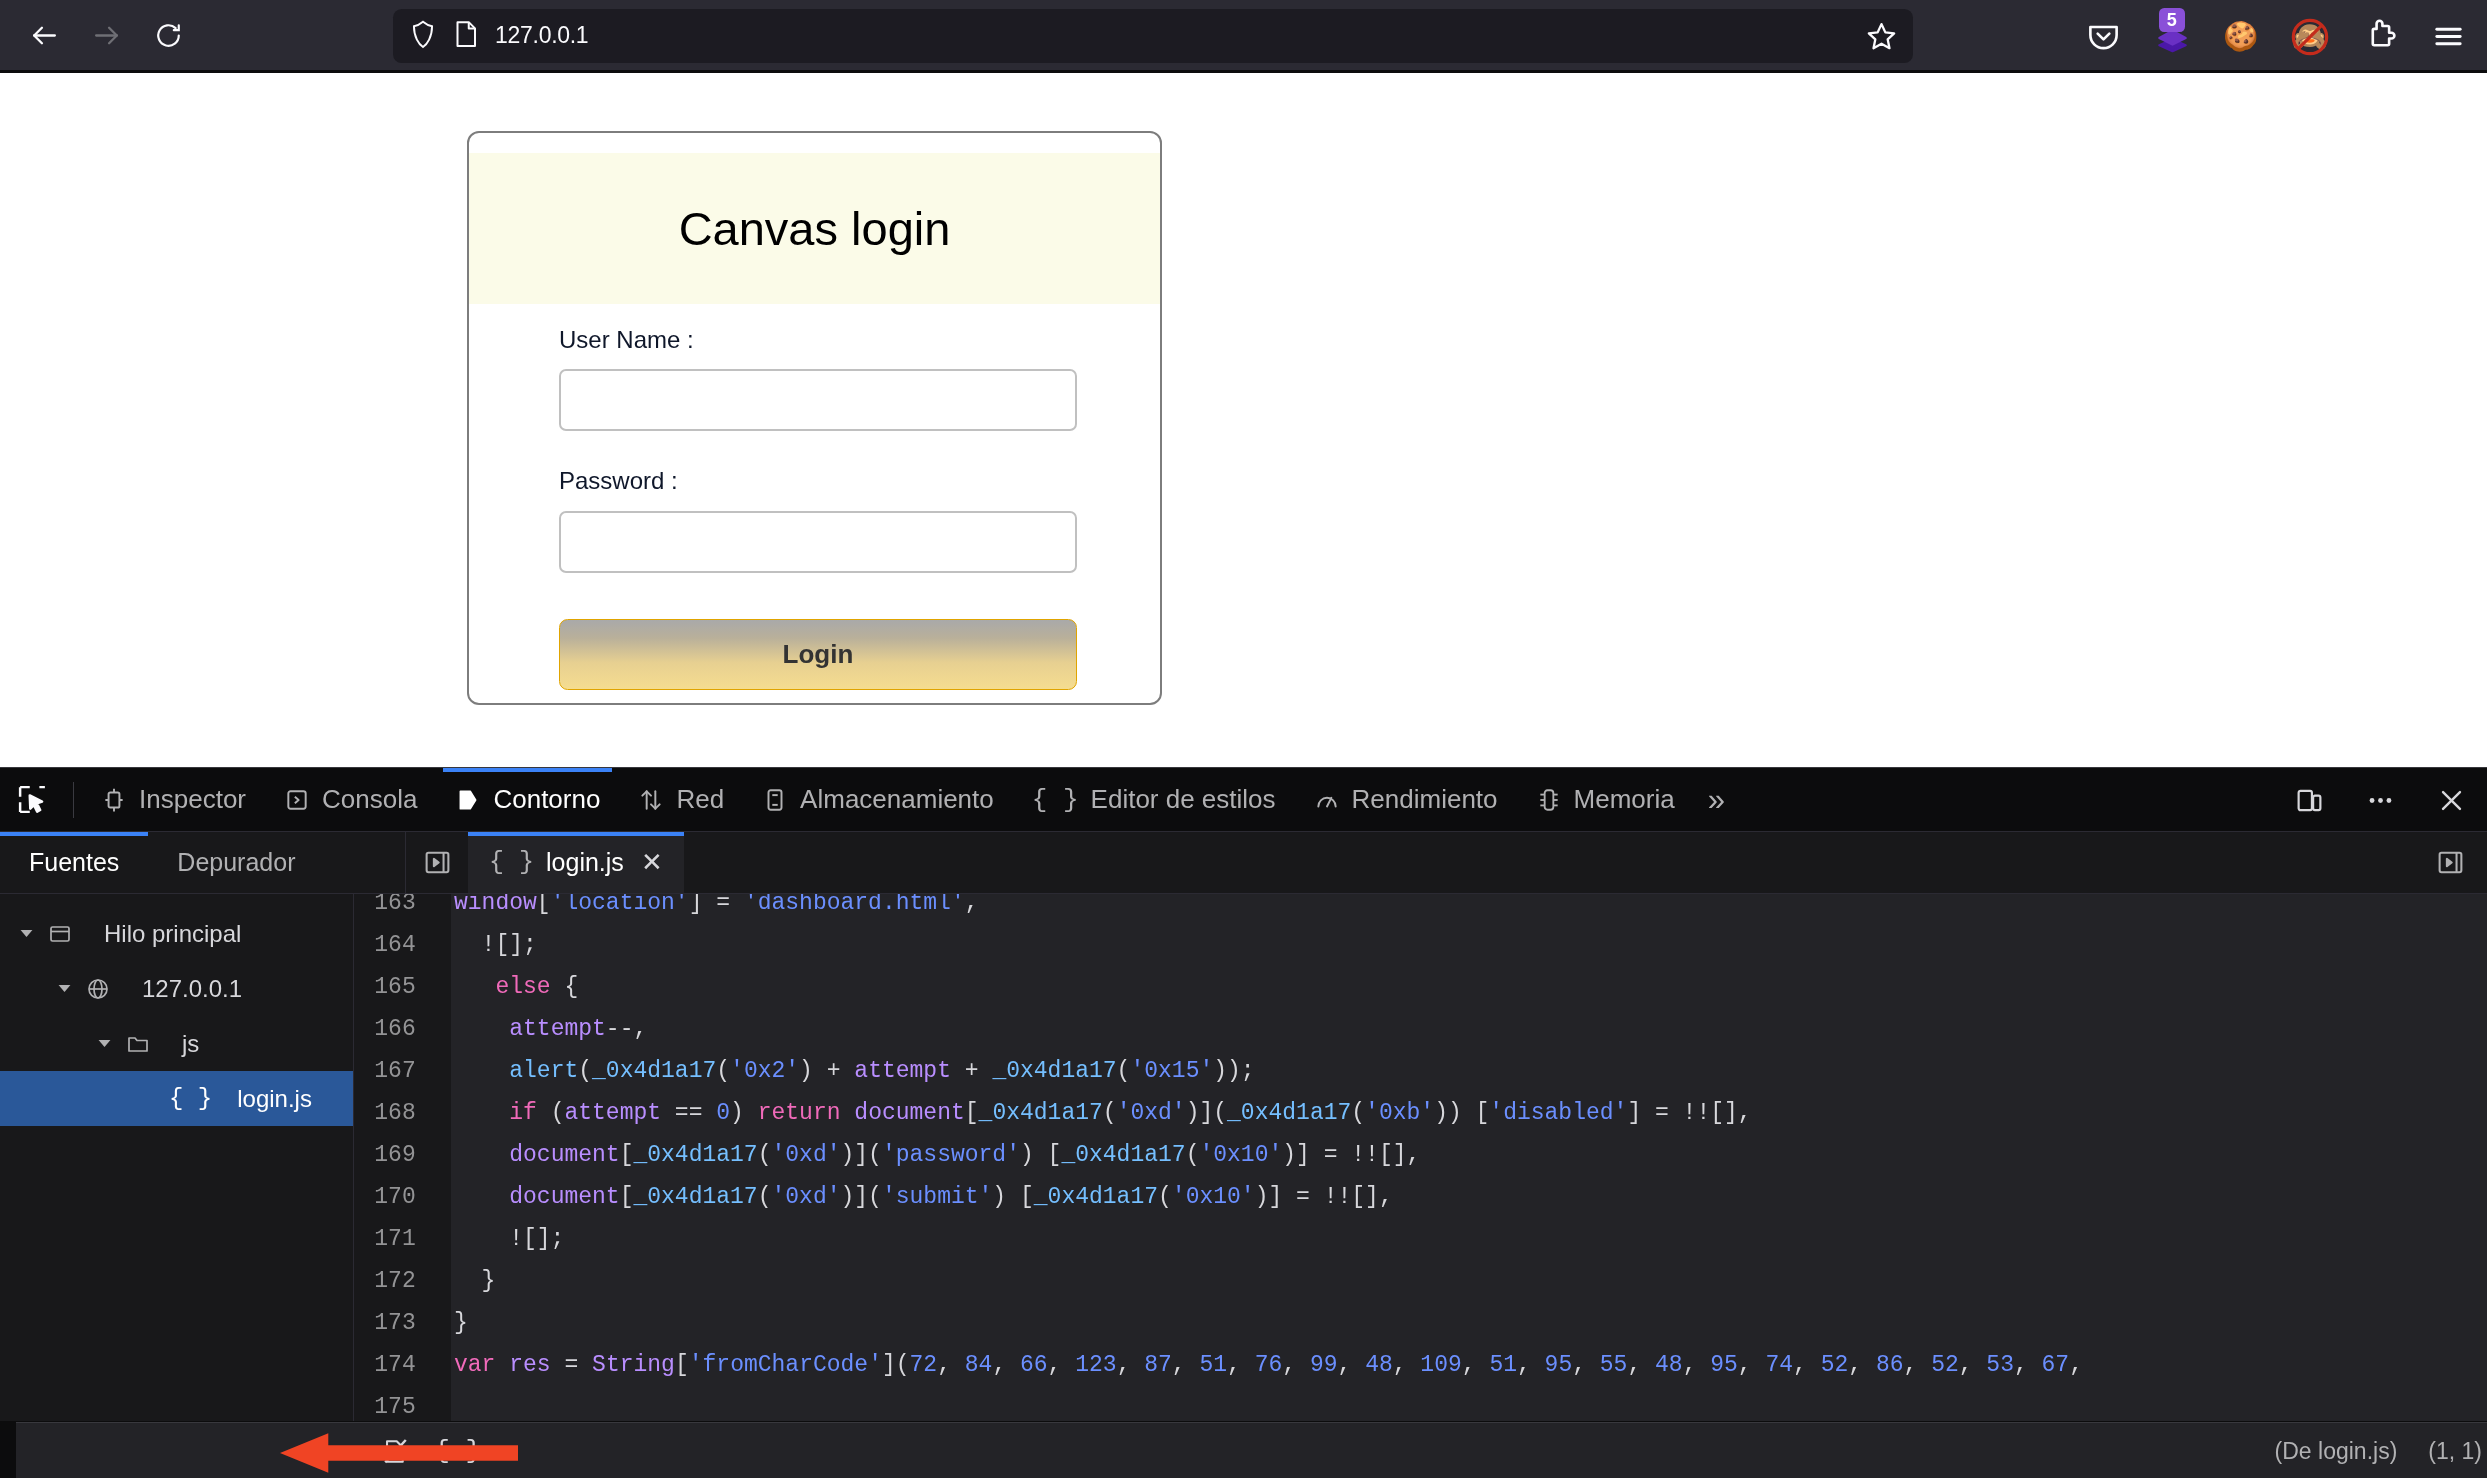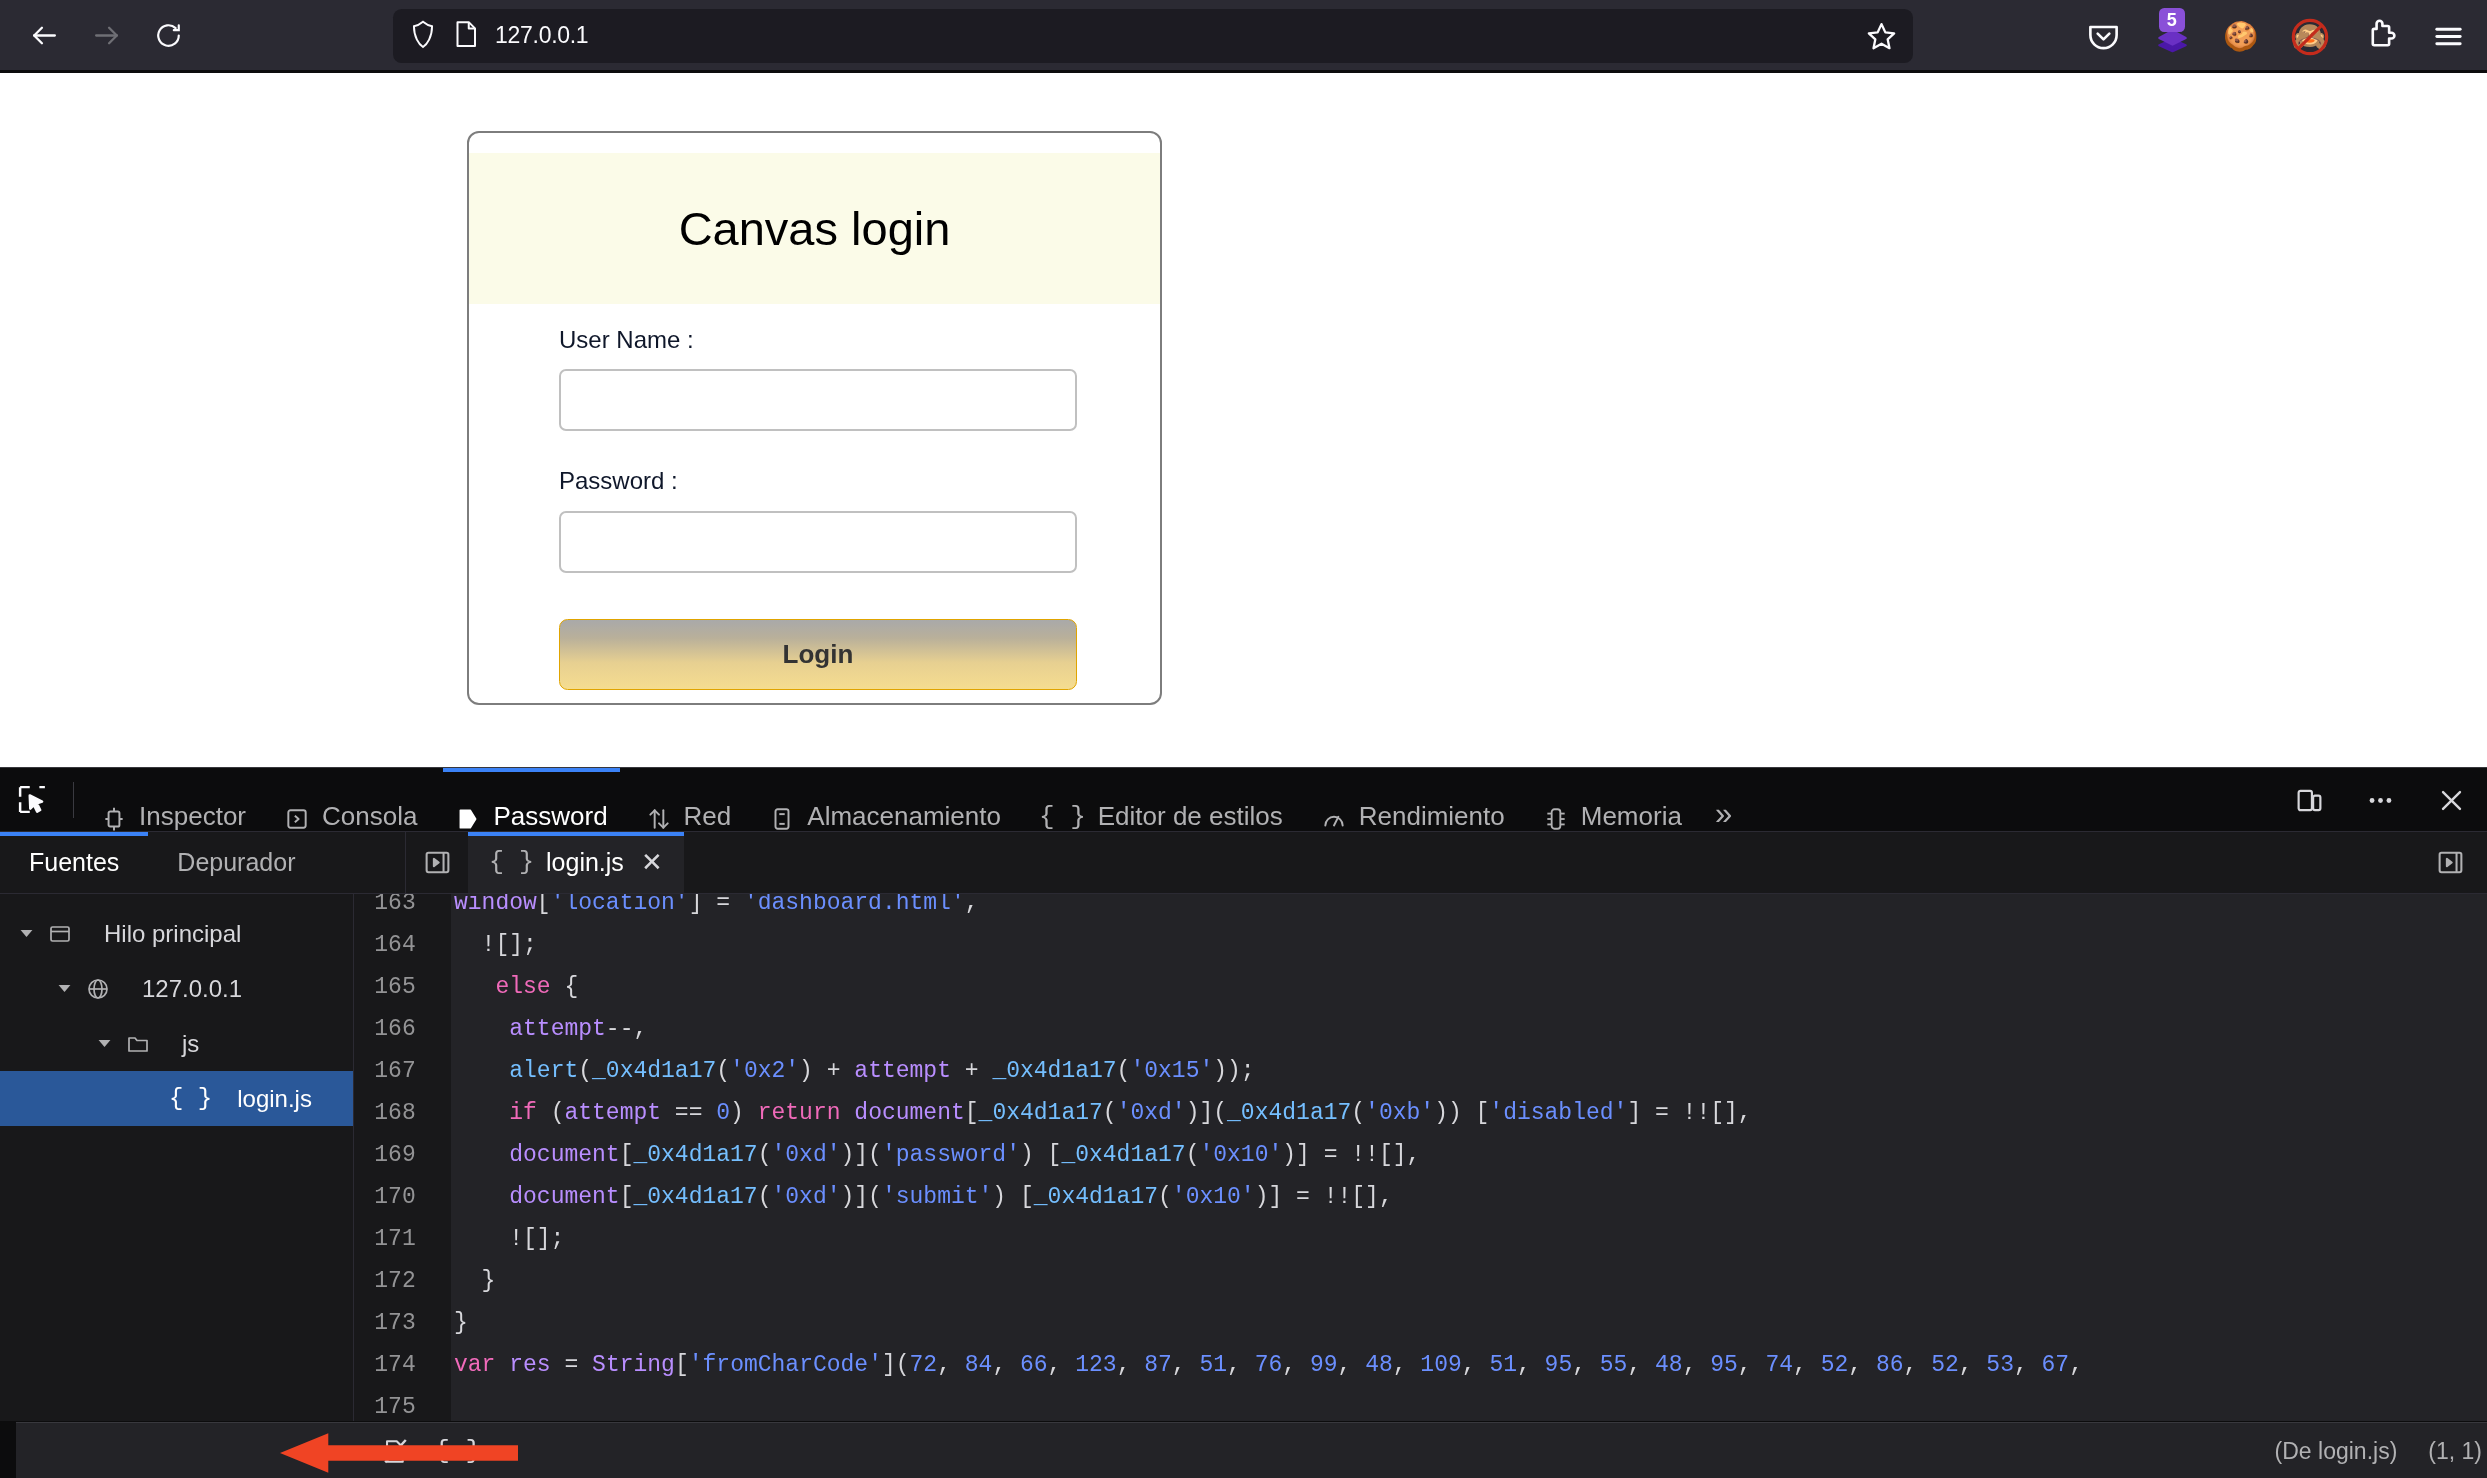--- a/index.html
+++ b/index.html
@@ -121,21 +121,21 @@
     background: #0c0c0d;
     border-bottom: 0.9px solid #2b2a33;
   }
   .picker-btn {
     width: 64px; height: 64px;
     display: flex; align-items: center; justify-content: center;
   }
   .vdiv { width: 0.9px; height: 36px; background: #3a3a40; margin: 0 8.6px; }
   .dt-tab {
     position: relative;
-    display: flex; align-items: flex-end; gap: 12px;
+    display: flex; align-items: center; gap: 12px;
     height: 64px; padding: 0 19px;
     color: #b1b1b3; font-size: 26px;
     white-space: nowrap;
   }
   .dt-tab.active { color: #ffffff; }
   .dt-tab.active::before {
     content: ""; position: absolute; top: 0; left: 7px; right: 7px; height: 4.3px;
     background: #3b82f6;
   }
   .dt-tab svg { display: block; flex: none; }
@@ -393,21 +393,21 @@
         <rect x="4" y="4" width="16" height="16" rx="2"></rect>
           <polyline points="10,9 13.5,12 10,15"></polyline>
       </svg>
       <span>Consola</span>
     </div>
 
     <div class="dt-tab active">
       <svg width="26" height="26" viewBox="0 0 24 24" fill="#ffffff" stroke="#ffffff" stroke-width="1.6" stroke-linejoin="round">
         <path d="M5 4 h9 l5 8 -5 8 h-9 z"></path>
       </svg>
-      <span>Password</span>
+      <span>Contorno</span>
     </div>
 
     <div class="dt-tab">
       <svg width="26" height="26" viewBox="0 0 24 24" fill="none" stroke="#b1b1b3" stroke-width="1.8" stroke-linecap="round" stroke-linejoin="round">
         <line x1="8" y1="20" x2="8" y2="4"></line>
           <polyline points="4,8 8,4 12,8"></polyline>
         <line x1="16" y1="4" x2="16" y2="20"></line>
           <polyline points="12,16 16,20 20,16"></polyline>
       </svg>
       <span>Red</span>

